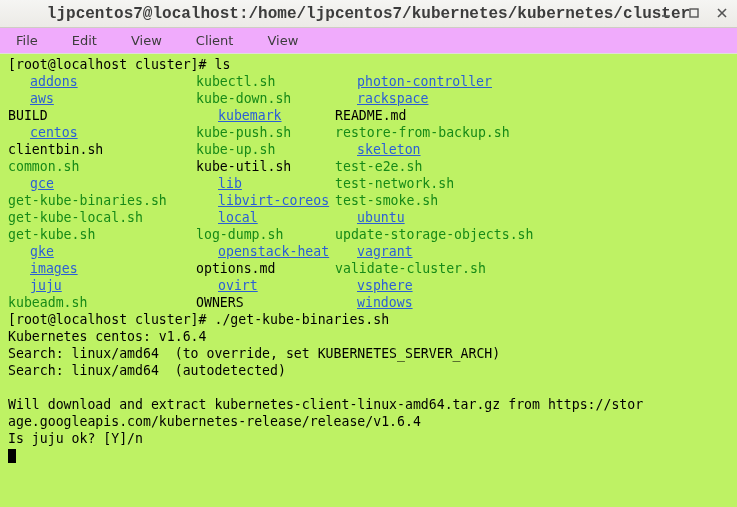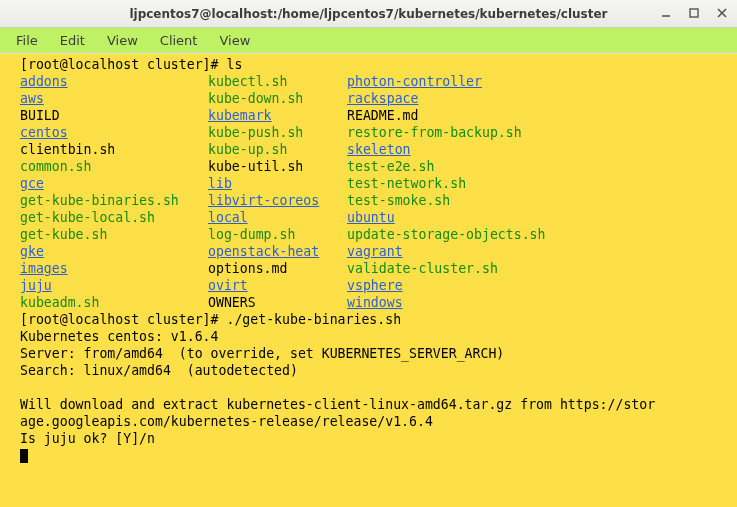--- a/index.html
+++ b/index.html
@@ -16,68 +16,69 @@
     height: 28px;
     display: flex;
     align-items: center;
     justify-content: center;
     border-bottom: 1px solid #cfccc4;
     position: relative;
   }
   .titlebar-title {
     font-weight: bold;
     color: #3c3c3c;
-    font-size: 12px;
+    font-size: 16px;
+    font-family: Liberation Mono, monospace;
   }
   .titlebar-controls {
     position: absolute;
     right: 6px;
     top: 4px;
     display: flex;
     gap: 10px;
   }
   .titlebar-btn {
     width: 18px;
     height: 18px;
     display: flex;
     align-items: center;
     justify-content: center;
     color: #555;
     cursor: pointer;
     border-radius: 3px;
   }
   .titlebar-btn svg { display: block; }
   .menubar {
-    background: #bef264;
+    background: #f0abfc;
     height: 26px;
     display: flex;
     align-items: center;
     padding: 6px 6px;
-    gap: 2px;
+    gap: 14px;
     border-bottom: 1px solid #e0ded8;
   }
   .menu-item {
     padding: 3px 10px;
     color: #3c3c3c;
     font-size: 13px;
     cursor: pointer;
   }
   .terminal {
-    background: #fde047;
+    background: #bef264;
     font-family: "DejaVu Sans Mono", "Liberation Mono", monospace;
     font-size: 13.2px;
     line-height: 17px;
-    padding: 2px 4px 4px 20px;
+    padding: 2px 4px 4px 8px;
     white-space: pre;
     color: #000;
     height: calc(507px - 28px - 26px);
     overflow: hidden;
   }
   .prompt { color: #000; }
-  .dir { color: #2b5fd6; text-decoration: underline; }
+  .dir { color: #2b5fd6; text-decoration: underline; margin-left: 22px; }
   .exe { color: #178a17; }
   .file { color: #000; }
   .cursor {
     display: inline-block;
     width: 8px;
     height: 14px;
     background: #000;
     vertical-align: text-bottom;
   }
   .ls-grid {
@@ -115,19 +116,19 @@
   <span class="menu-item">File</span>
   <span class="menu-item">Edit</span>
   <span class="menu-item">View</span>
   <span class="menu-item">Client</span>
   <span class="menu-item">View</span>
 </div>
 
 <div class="terminal"><span class="prompt">[root@localhost cluster]# </span><span>ls</span>
 <div class="ls-grid" id="ls-grid"><span class="dir">addons</span><span class="exe">kubectl.sh</span><span class="dir">photon-controller</span><span class="dir">aws</span><span class="exe">kube-down.sh</span><span class="dir">rackspace</span><span class="file">BUILD</span><span class="dir">kubemark</span><span class="file">README.md</span><span class="dir">centos</span><span class="exe">kube-push.sh</span><span class="exe">restore-from-backup.sh</span><span class="file">clientbin.sh</span><span class="exe">kube-up.sh</span><span class="dir">skeleton</span><span class="exe">common.sh</span><span class="file">kube-util.sh</span><span class="exe">test-e2e.sh</span><span class="dir">gce</span><span class="dir">lib</span><span class="exe">test-network.sh</span><span class="exe">get-kube-binaries.sh</span><span class="dir">libvirt-coreos</span><span class="exe">test-smoke.sh</span><span class="exe">get-kube-local.sh</span><span class="dir">local</span><span class="dir">ubuntu</span><span class="exe">get-kube.sh</span><span class="exe">log-dump.sh</span><span class="exe">update-storage-objects.sh</span><span class="dir">gke</span><span class="dir">openstack-heat</span><span class="dir">vagrant</span><span class="dir">images</span><span class="file">options.md</span><span class="exe">validate-cluster.sh</span><span class="dir">juju</span><span class="dir">ovirt</span><span class="dir">vsphere</span><span class="exe">kubeadm.sh</span><span class="file">OWNERS</span><span class="dir">windows</span></div><span class="prompt">[root@localhost cluster]# </span><span>./get-kube-binaries.sh</span>
 <span>Kubernetes centos: v1.6.4</span>
-<span>Server: from/amd64  (to override, set KUBERNETES_SERVER_ARCH)</span>
+<span>Search: linux/amd64  (to override, set KUBERNETES_SERVER_ARCH)</span>
 <span>Search: linux/amd64  (autodetected)</span>
 <span></span>
 <span>Will download and extract kubernetes-client-linux-amd64.tar.gz from https://stor</span>
 <span>age.googleapis.com/kubernetes-release/release/v1.6.4</span>
 <span>Is juju ok? [Y]/n</span>
 <span class="cursor"></span></div>
 
 </body></html>

